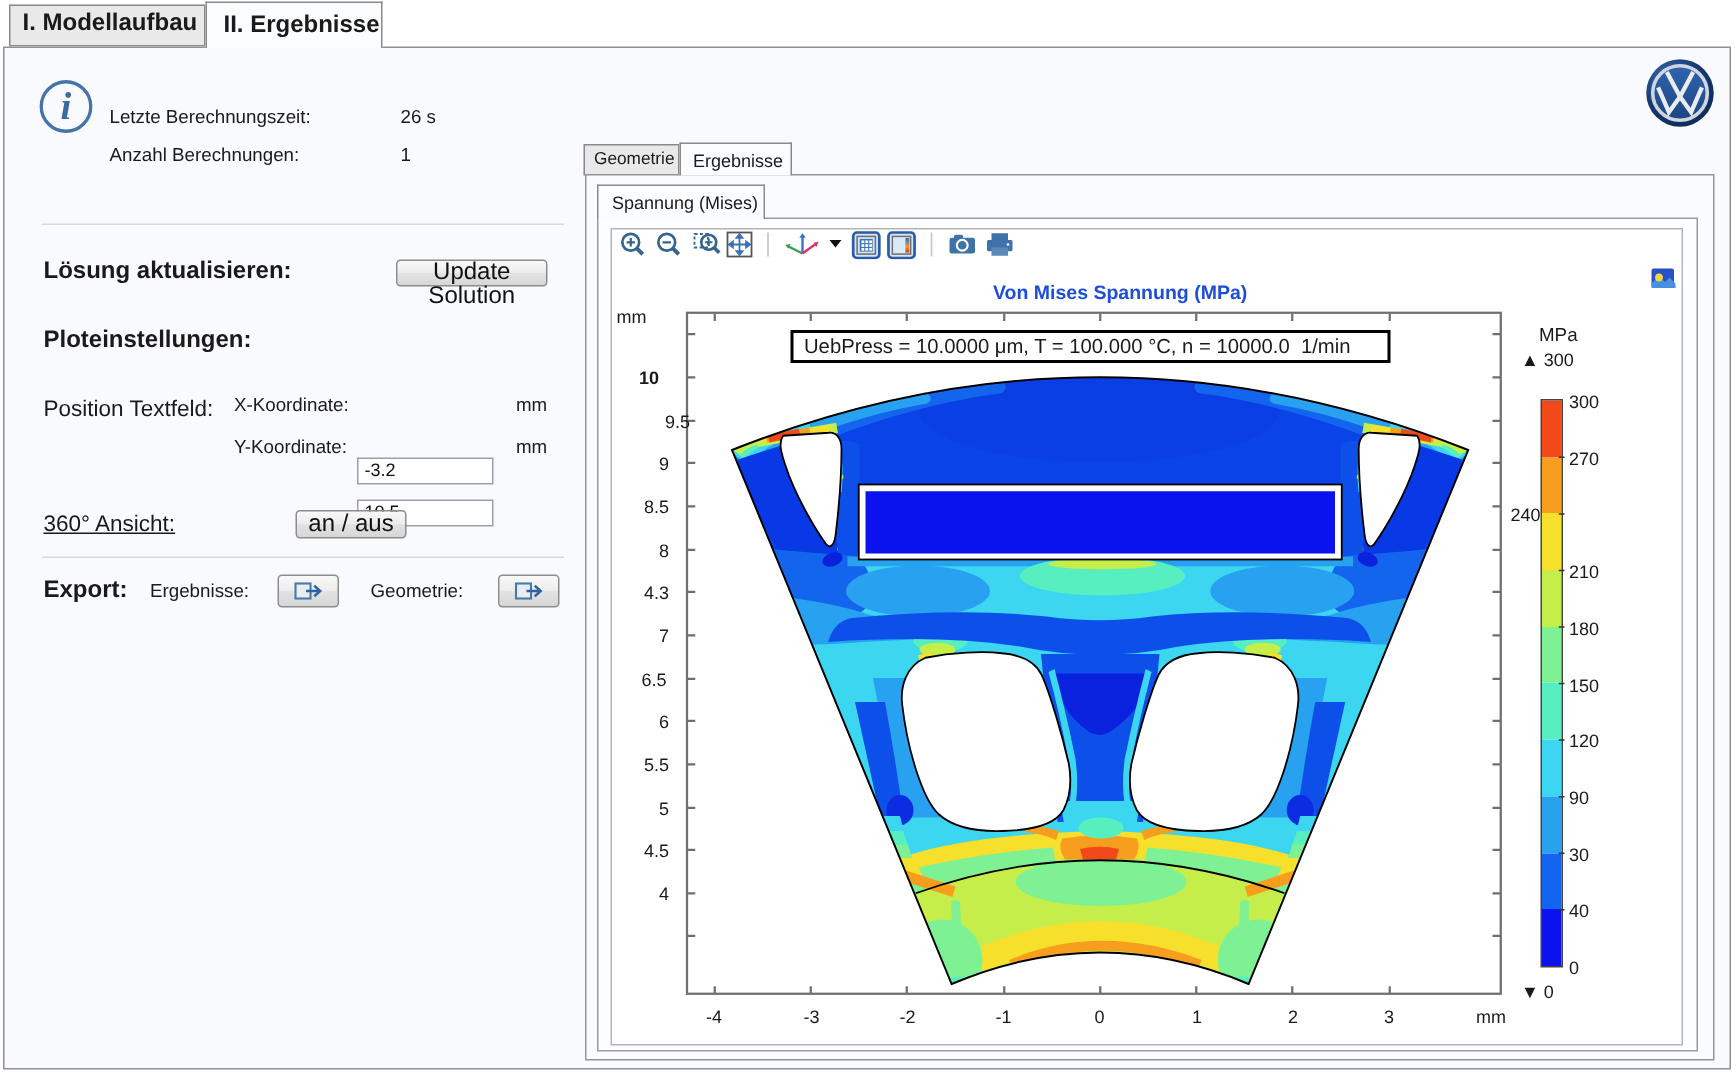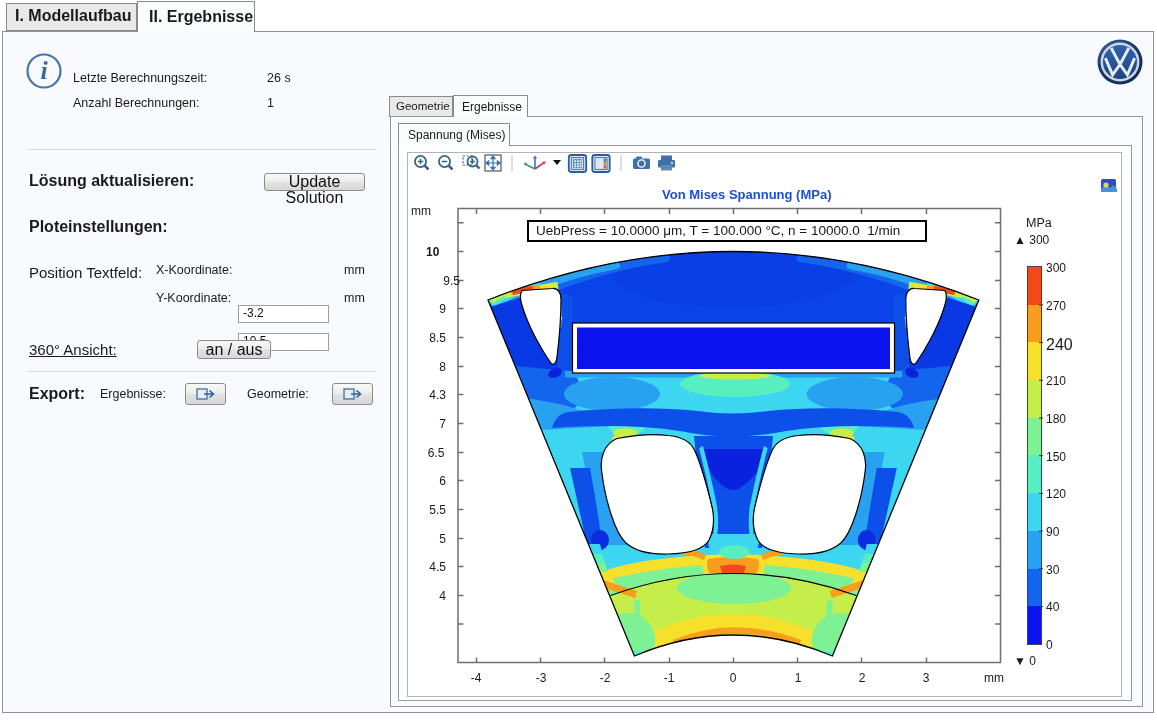--- a/index.html
+++ b/index.html
@@ -353,21 +353,21 @@
   <div style="height:37.7px; background:#1465ee;"></div>
   <div style="height:37.7px; background:#0a12ee;"></div>
 </div>
 <svg class="abs" style="left:1039px; top:267px;" width="6" height="377" viewBox="0 0 6 377">
   <g stroke="#333" stroke-width="1">
       <path d="M0,37.9 h4 M0,75.6 h4 M0,113.3 h4 M0,151 h4 M0,188.7 h4 M0,226.4 h4 M0,264.1 h4 M0,301.8 h4 M0,339.5 h4"></path>
     </g>
 </svg>
 <div class="txt" style="left:1046px; top:261px; font-size:12px;">300</div>
 <div class="txt" style="left:1046px; top:298.7px; font-size:12px;">270</div>
-<div class="txt" style="left:1046px; top:336.4px; font-size:16px;">240</div>
+<div class="txt" style="left:1007px; top:336.4px; font-size:12px;">240</div>
 <div class="txt" style="left:1046px; top:374.1px; font-size:12px;">210</div>
 <div class="txt" style="left:1046px; top:411.8px; font-size:12px;">180</div>
 <div class="txt" style="left:1046px; top:449.5px; font-size:12px;">150</div>
 <div class="txt" style="left:1046px; top:487.2px; font-size:12px;">120</div>
 <div class="txt" style="left:1046px; top:524.9px; font-size:12px;">90</div>
 <div class="txt" style="left:1046px; top:562.6px; font-size:12px;">30</div>
 <div class="txt" style="left:1046px; top:600.3px; font-size:12px;">40</div>
 <div class="txt" style="left:1046px; top:638px; font-size:12px;">0</div>
 <div class="txt" style="left:1014px; top:654px; font-size:12px;">▼ 0</div>
 

